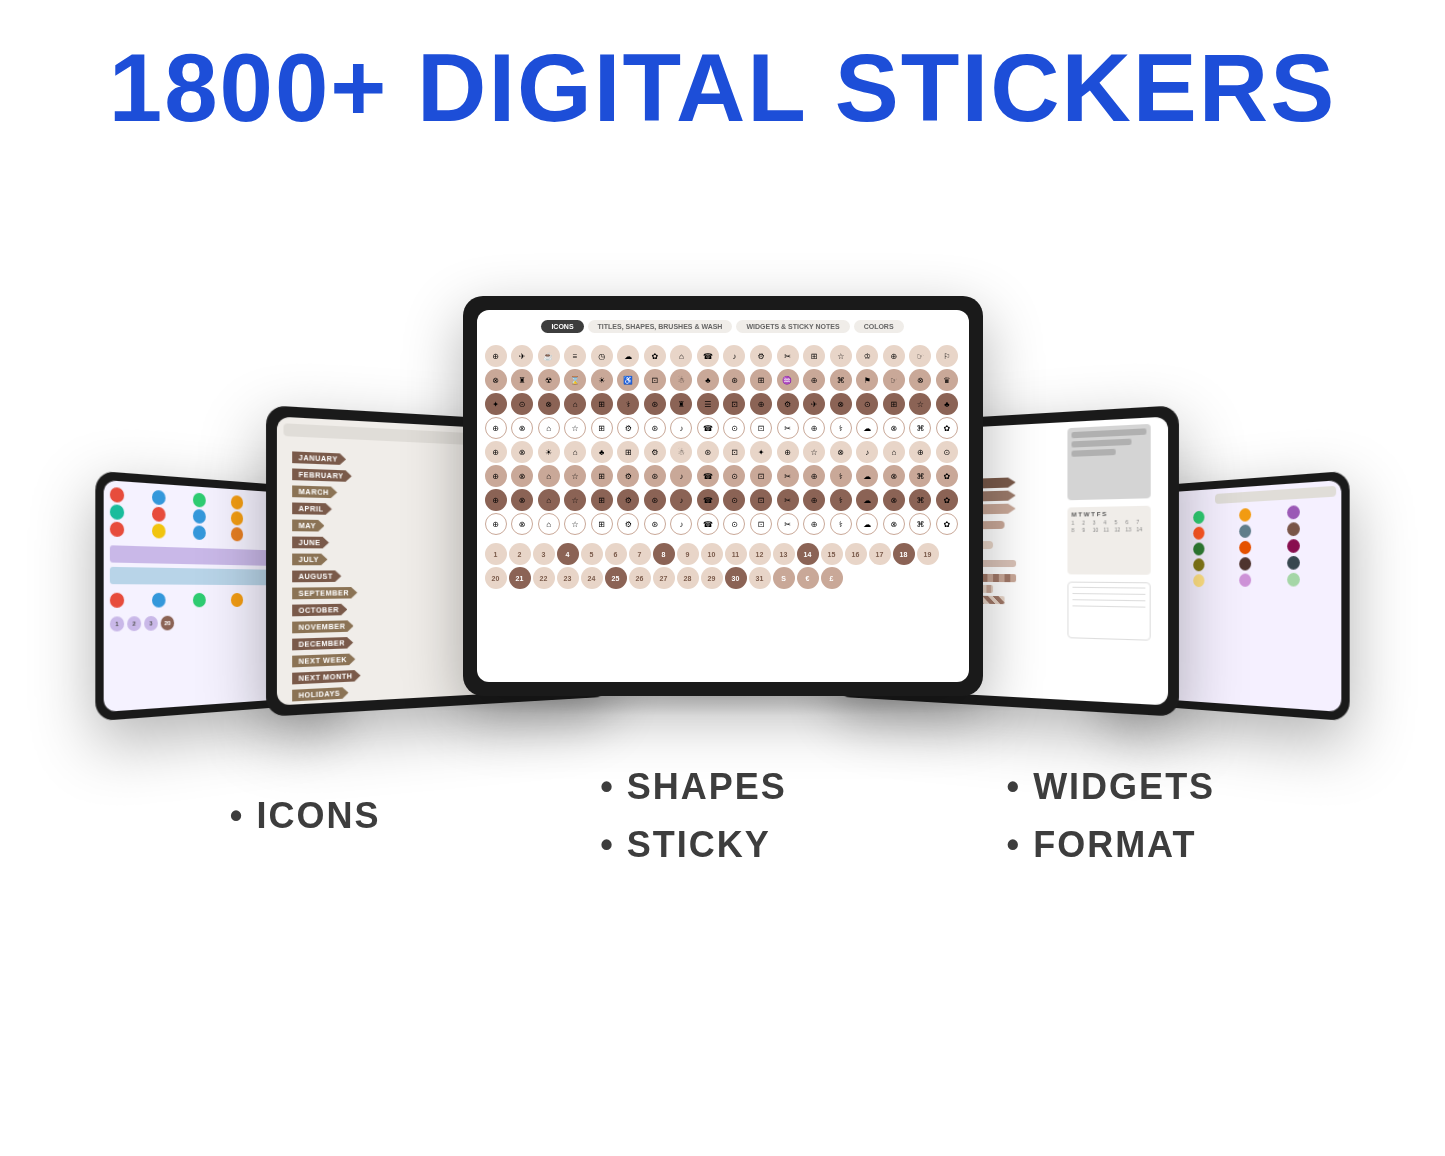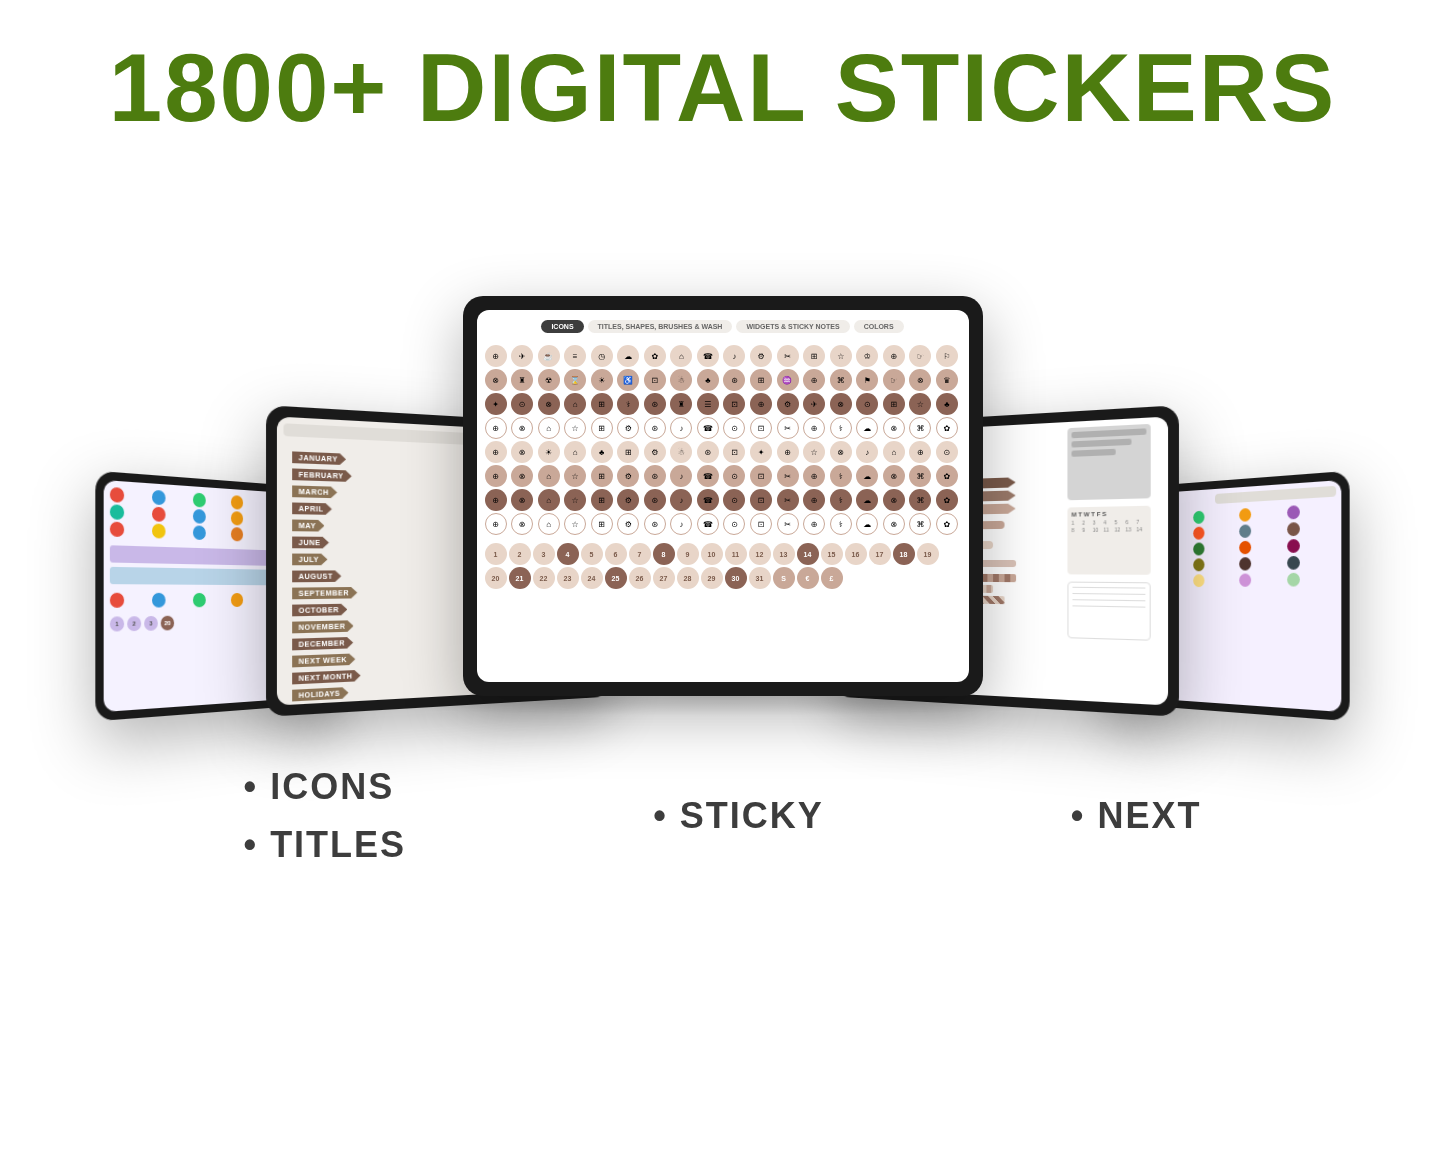--- a/index.html
+++ b/index.html
@@ -13,21 +13,21 @@
     }
 
     .header {
       text-align: center;
       padding-top: 40px;
     }
 
     .main-title {
       font-size: 96px;
       font-weight: 900;
-      color: #4d7c0f;
+      color: #1d4ed8;
       letter-spacing: 2px;
       line-height: 1;
     }
 
     .sub-title {
       font-size: 32px;
       font-weight: 700;
       color: #333333;
       letter-spacing: 3px;
       margin-top: 10px;
@@ -786,23 +786,24 @@
       </div>
     </div>
 
     <div class="tablet-shadow"></div>
 
   </div>
 
   <div class="footer-features">
     <div class="feature-col">
       <div class="feature-item feature-bullet">ICONS</div>
-      <div class="feature-item feature-bullet">TITLES</div>
     </div>
     <div class="feature-col">
+      <div class="feature-item feature-bullet">SHAPES</div>
       <div class="feature-item feature-bullet">STICKY</div>
     </div>
     <div class="feature-col">
-      <div class="feature-item feature-bullet">NEXT</div>
+      <div class="feature-item feature-bullet">WIDGETS</div>
+      <div class="feature-item feature-bullet">FORMAT</div>
     </div>
   </div>
 
 </div>
 
 </body></html>

